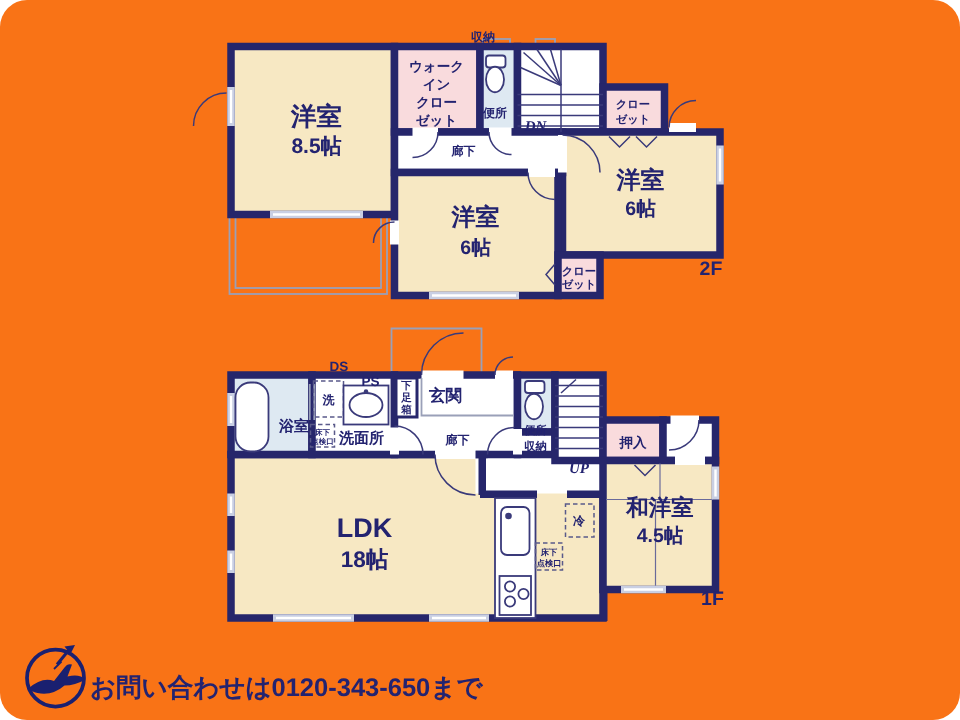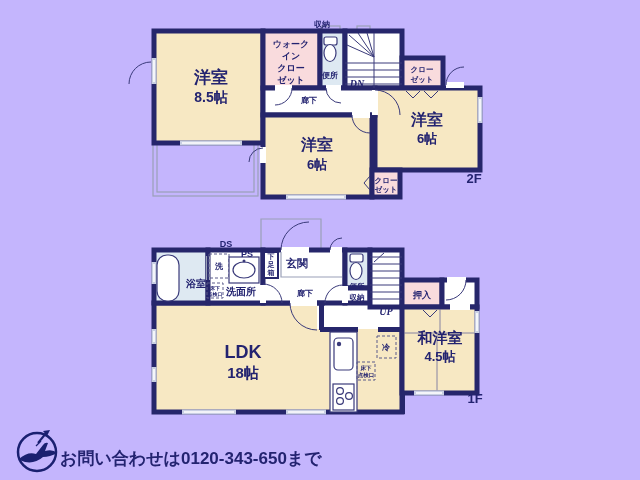--- a/index.html
+++ b/index.html
@@ -1,17 +1,17 @@
 <!DOCTYPE html>
 <html lang="ja"><head>
 <meta charset="utf-8">
 <style>
   html,body{margin:0;padding:0;background:#fff;}
-  #stage{position:relative;width:640px;height:480px;background:#c4b5fd;overflow:hidden;
-         font-family:"Liberation Sans",sans-serif;}
+  #stage{position:relative;width:640px;height:480px;background:#f97316;overflow:hidden;
+         font-family:"Liberation Sans",sans-serif;border-radius:18px;}
   svg text{font-family:"Liberation Sans",sans-serif;fill:#232370;font-weight:bold;}
   .rm{stroke:#26266B;stroke-width:5;}
   .cream{fill:#F7E8C3;}
   .pink{fill:#F9DBDD;}
   .blue{fill:#DEE9F2;}
   .whitefill{fill:#FFFFFF;}
   .wall{fill:#26266B;}
   .gap{fill:#FFFFFF;}
   .win{fill:#C9CFE3;}
   .winline{stroke:#FFFFFF;stroke-width:1.6;}

